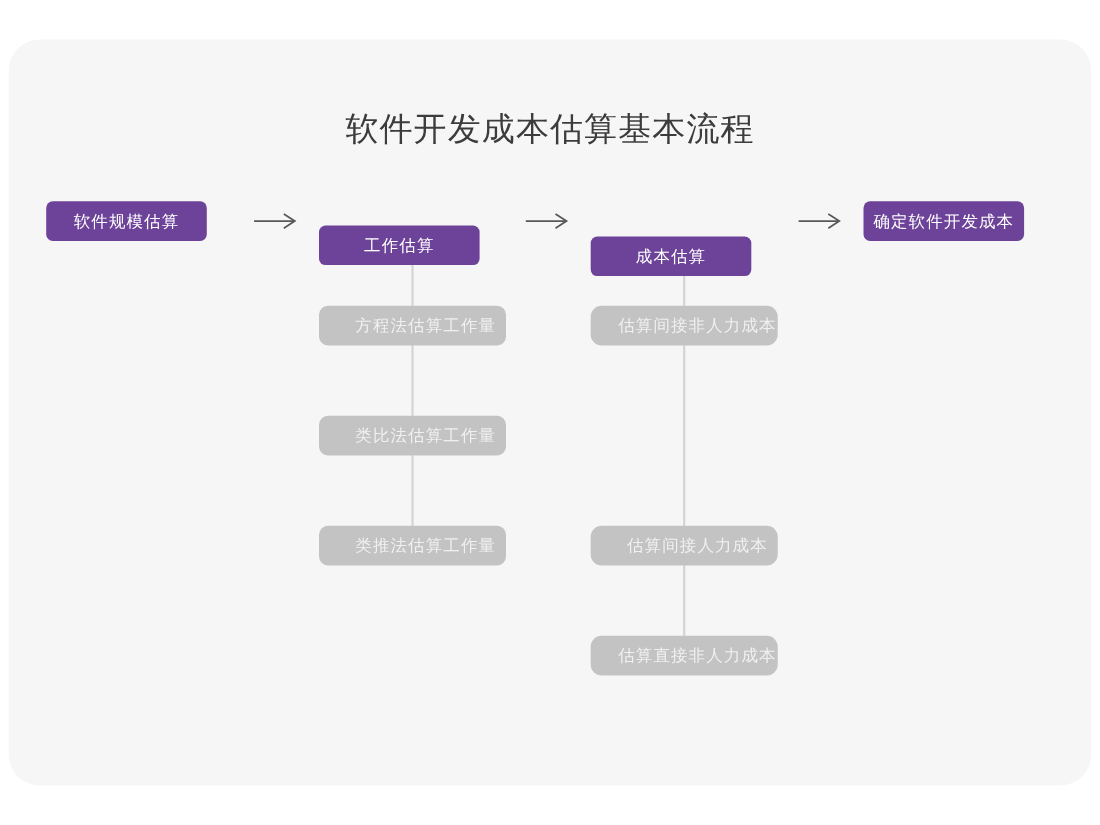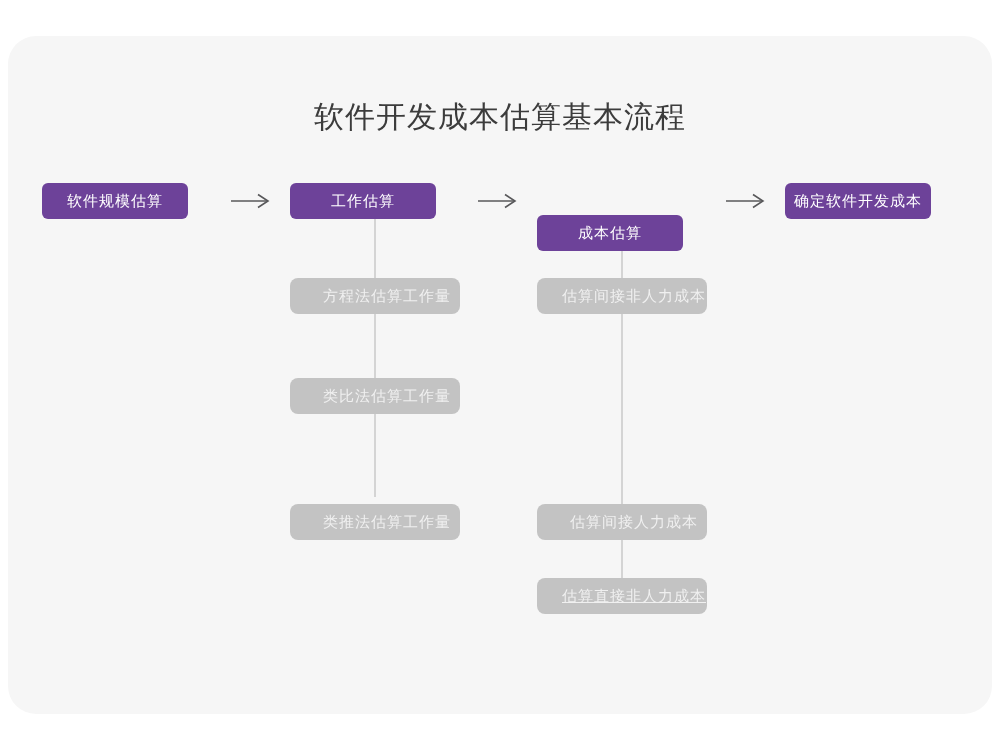--- a/index.html
+++ b/index.html
@@ -12,31 +12,31 @@
     font-family:"Liberation Sans", sans-serif;}
   .canvas{position:relative;width:1000px;height:750px;background:var(--background);overflow:hidden;}
   .card{position:absolute;left:8px;top:36px;width:984px;height:678px;
     background:var(--card);border-radius:28px;}
   .title{position:absolute;left:0;top:97px;width:100%;text-align:center;
     font-size:30px;font-weight:400;letter-spacing:1px;color:var(--title-text);}
   .stage{position:absolute;top:183px;height:36px;width:146px;
     background:var(--stage);border-radius:6px;color:var(--stage-text);
     display:flex;align-items:center;justify-content:center;
     font-size:15px;letter-spacing:1px;z-index:3;}
-  .stage-0{left:42px;} .stage-1{left:290px;} .stage-2{left:537px;margin-top:32px;} .stage-3{left:785px;}
+  .stage-0{left:42px;} .stage-1{left:290px;margin-top:22px;} .stage-2{left:537px;margin-top:32px;} .stage-3{left:785px;}
   .arrow{position:absolute;top:192px;width:44px;height:18px;z-index:2;}
   .arrow-0{left:229px;} .arrow-1{left:476px;} .arrow-2{left:724px;}
   .vline{position:absolute;width:2px;background:var(--connector);z-index:1;}
   .vline-1{left:374px;top:219px;height:278px;}
   .vline-2{left:621px;top:219px;height:379px;}
   .subnode{position:absolute;width:170px;height:36px;background:var(--subnode);
     border-radius:8px;color:var(--subnode-text);display:flex;align-items:center;
     justify-content:center;font-size:15px;letter-spacing:1px;z-index:3;padding-left:24px;}
-  .col-1{left:290px;} .col-2{left:537px;}
-  .row-0{top:278px;} .row-1{top:378px;} .row-2{top:504px;} .row-3{top:578px;text-decoration:underline;}
+  .col-1{left:290px;} .col-2{left:537px;border-radius:10px;}
+  .row-0{top:278px;} .row-1{top:378px;} .row-2{top:478px;} .row-3{top:578px;}
 </style>
 </head>
 <body>
 
 <div class="canvas">
   <div class="card"></div>
 
   <div class="title">软件开发成本估算基本流程</div>
 
   <div class="vline vline-1"></div>

